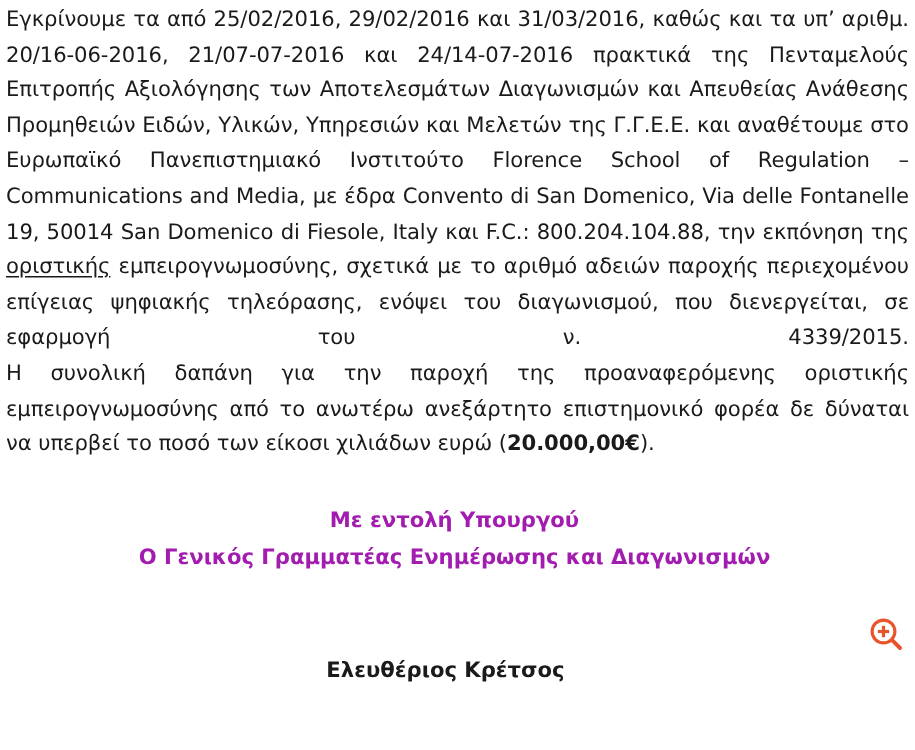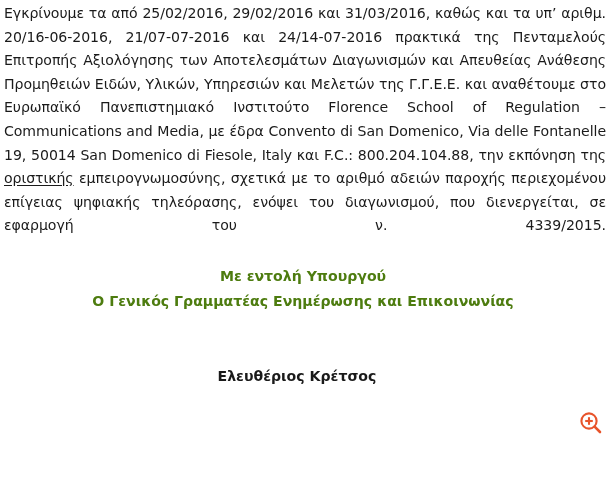--- a/index.html
+++ b/index.html
@@ -61,21 +61,21 @@
   .sig-block {
     margin-top: 26px;
     text-align: center;
     padding-right: 4px;
   }
 
   .sig-line {
     font-size: 14.1px;
     line-height: 24px;
     font-weight: bold;
-    color: #4d7c0f;
+    color: #a21caf;
     text-align: center;
   }
 
   .sig-line.line-2 {
     margin-top: 1px;
   }
 
   .signer {
     margin-top: 53px;
     text-align: center;
@@ -104,25 +104,28 @@
 <body>
 
 <div id="page">
 
   <div class="doc-body">
 
     <p class="para justify-all">
       <span>Εγκρίνουμε τα από 25/02/2016, 29/02/2016 και 31/03/2016, καθώς και τα υπ’ αριθμ. 20/16-06-2016, 21/07-07-2016 και 24/14-07-2016 πρακτικά της Πενταμελούς Επιτροπής Αξιολόγησης των Αποτελεσμάτων Διαγωνισμών και Απευθείας Ανάθεσης Προμηθειών Ειδών, Υλικών, Υπηρεσιών και Μελετών της Γ.Γ.Ε.Ε. και αναθέτουμε στο Ευρωπαϊκό Πανεπιστημιακό Ινστιτούτο Florence School of Regulation – Communications and Media, με έδρα Convento di San Domenico, Via delle Fontanelle 19, 50014 San Domenico di Fiesole, Italy και  F.C.: 800.204.104.88, την εκπόνηση της </span><span class="underline">οριστικής</span><span> εμπειρογνωμοσύνης, σχετικά με το αριθμό αδειών παροχής περιεχομένου επίγειας ψηφιακής τηλεόρασης, ενόψει του διαγωνισμού, που διενεργείται, σε εφαρμογή του ν. 4339/2015.</span>
     </p>
 
+    <p class="para">
+      <span>Η συνολική δαπάνη για την παροχή της προαναφερόμενης οριστικής εμπειρογνωμοσύνης από το ανωτέρω ανεξάρτητο επιστημονικό φορέα δε δύναται να υπερβεί το ποσό των είκοσι χιλιάδων ευρώ (</span><span class="bold">20.000,00€</span><span>).</span>
+    </p>
 
 
     <div class="sig-block">
       <div class="sig-line line-1">Με εντολή Υπουργού</div>
-      <div class="sig-line line-2">Ο Γενικός Γραμματέας Ενημέρωσης και Επικοινωνίας</div>
+      <div class="sig-line line-2">Ο Γενικός Γραμματέας Ενημέρωσης και Διαγωνισμών</div>
       <div class="signer">Ελευθέριος Κρέτσος</div>
     </div>
 
   </div>
 
   <div class="zoom-control" title="zoom-in">
     <svg width="26" height="26" viewBox="0 0 26 26" aria-hidden="true">
       <circle cx="11" cy="11" r="7.6" fill="none" stroke="#E8542B" stroke-width="2.1"></circle>
       <line x1="11" y1="7.2" x2="11" y2="14.8" stroke="#E8542B" stroke-width="2.1" stroke-linecap="butt"></line>
       <line x1="7.2" y1="11" x2="14.8" y2="11" stroke="#E8542B" stroke-width="2.1" stroke-linecap="butt"></line>

